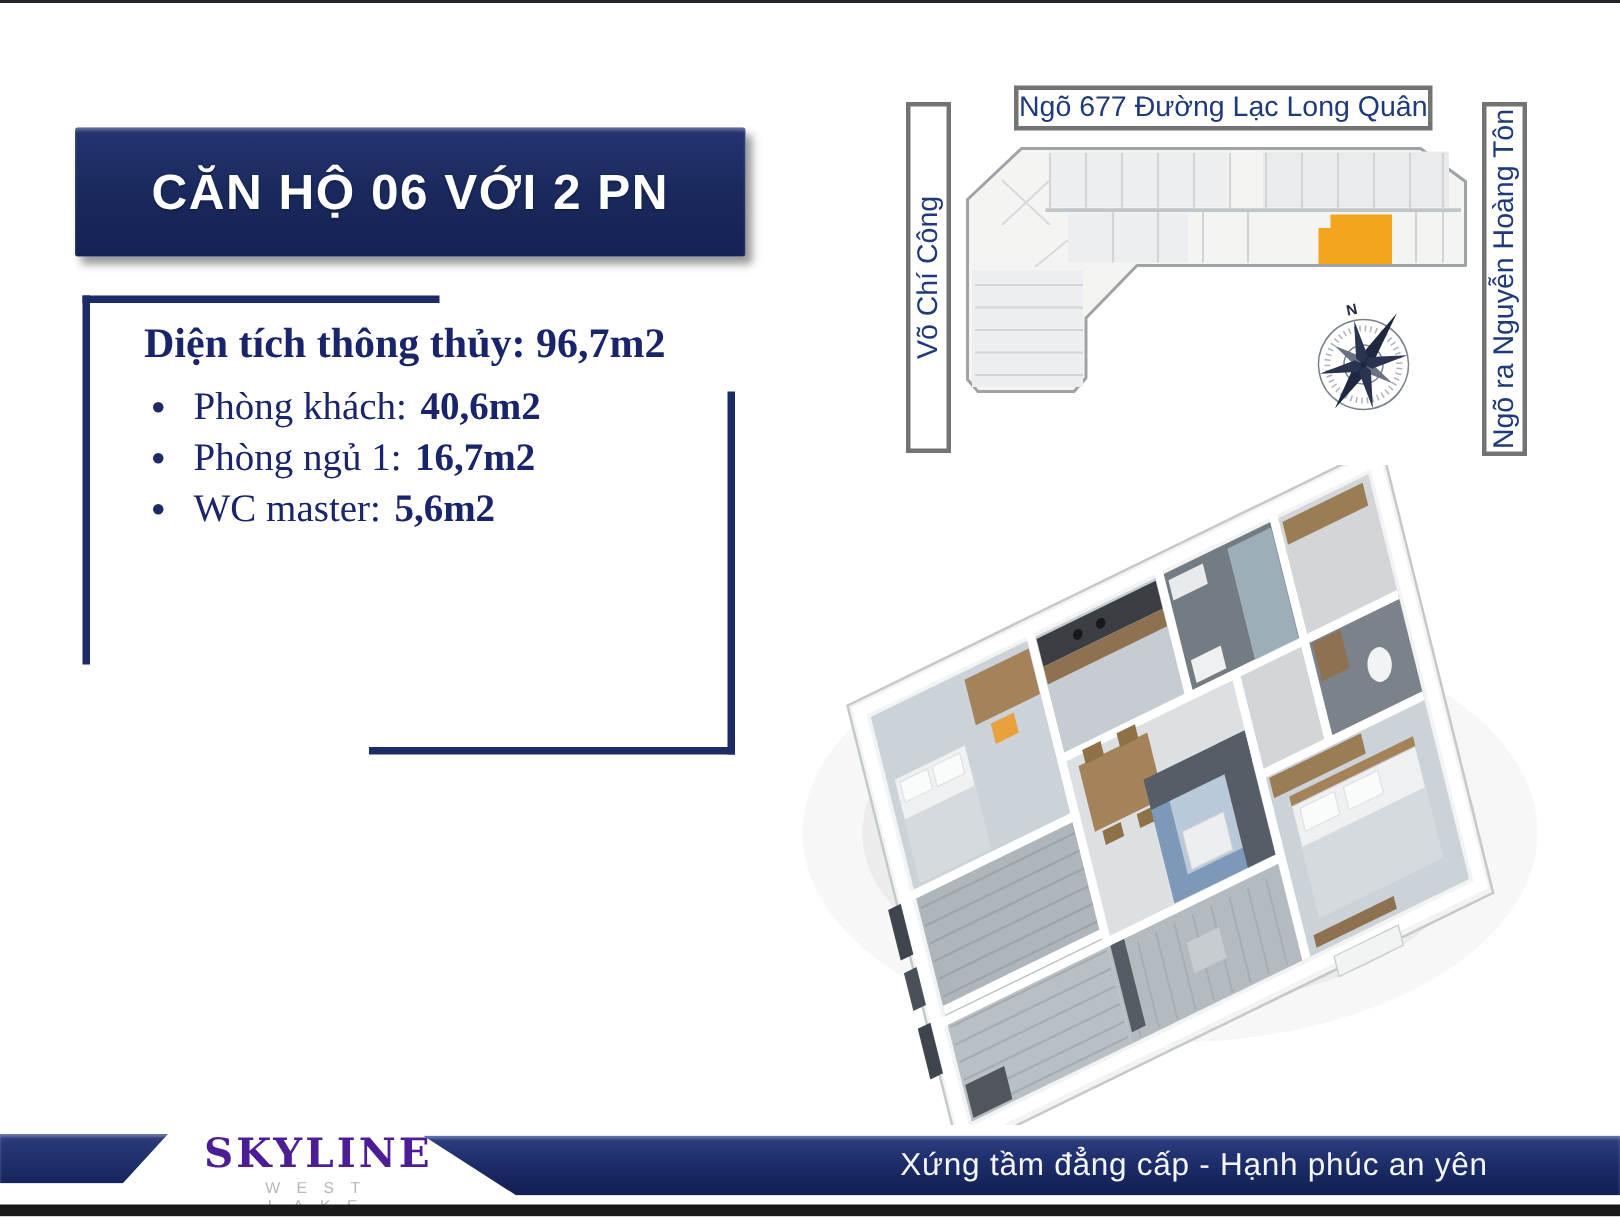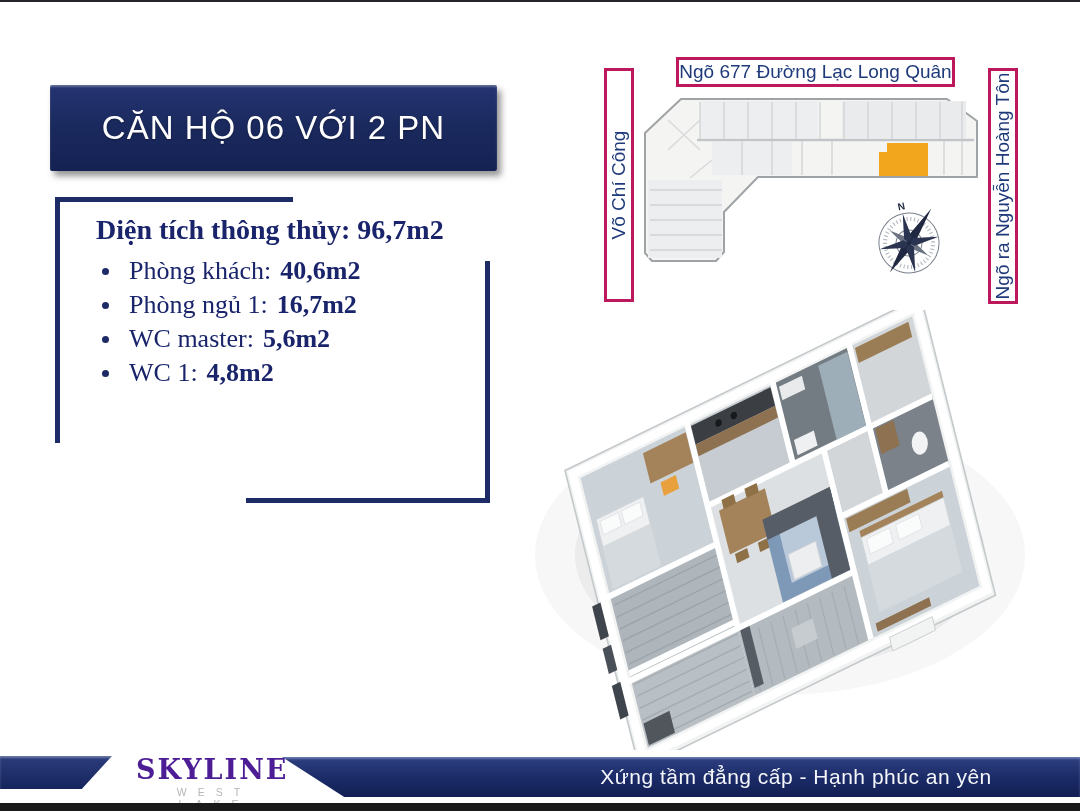--- a/index.html
+++ b/index.html
@@ -10,21 +10,21 @@
   .topline{position:absolute;left:0;top:0;width:1080px;height:2px;background:#26262a;}
 
   
   .header-box{
     position:absolute; left:50px; top:85px; width:447px; height:86px;
     background:linear-gradient(180deg,#253473 0%, #1b2a5e 45%, #142153 100%);
     box-shadow:4px 5px 6px rgba(45,45,45,.5), inset 0 2px 2px rgba(255,255,255,.28);
     display:flex; align-items:center; justify-content:center; border-radius:2px;
   }
   .header-box span{
-    color:#ffffff; font-weight:normal; font-size:33px; letter-spacing:1px;
+    color:#ffffff; font-weight:bold; font-size:33px; letter-spacing:1px;
     text-shadow:0 1px 2px rgba(0,0,0,.35);
   }
 
   
   .fr{position:absolute;background:#1d2b66;}
   .fr-top{left:55px;top:197px;width:238px;height:5px;}
   .fr-left{left:55px;top:197px;width:5px;height:246px;}
   .fr-bottom{left:246px;top:498px;width:244px;height:5px;}
   .fr-right{left:485px;top:261px;width:5px;height:242px;}
 
@@ -36,21 +36,21 @@
   .specs-list{list-style:none; margin:0; padding:0;}
   .specs-list li{position:relative; padding-left:33px; margin-bottom:7px;
     font-size:26px; line-height:27px;}
   .specs-list .dot{position:absolute; left:6px; top:11px; width:7px; height:7px;
     border-radius:50%; background:#1d2a66;}
   .specs-list .lbl{margin-right:9px;}
   .specs-list .val{font-weight:bold;}
 
   
   .street-label{
-    position:absolute; background:#ffffff; border:3px solid #be185d; color:#1f3a7a;
+    position:absolute; background:#ffffff; border:3px solid #737373; color:#1f3a7a;
     display:flex; align-items:center; justify-content:center; box-sizing:border-box;
   }
   .street-top{left:676px; top:57px; width:279px; height:30px; font-size:19px;}
   .street-left{left:604px; top:68px; width:30px; height:234px;}
   .street-right{left:988px; top:68px; width:30px; height:236px;}
   .street-label .vtxt{white-space:nowrap; transform:rotate(-90deg); font-size:19px;}
 
   .svg-abs{position:absolute;}
 
   
@@ -101,24 +101,20 @@
         <span class="lbl">Phòng khách:</span><span class="val">40,6m2</span>
       </li>
       <li>
         <span class="dot"></span>
         <span class="lbl">Phòng ngủ 1:</span><span class="val">16,7m2</span>
       </li>
       <li>
         <span class="dot"></span>
         <span class="lbl">WC master:</span><span class="val">5,6m2</span>
       </li>
-      <li>
-        <span class="dot"></span>
-        <span class="lbl">WC 1:</span><span class="val">4,8m2</span>
-      </li>
     </ul>
   </div>
 
   <div class="street-label street-top">
     <span>Ngõ 677 Đường Lạc Long Quân</span>
   </div>
   <div class="street-label street-left">
     <span class="vtxt">Võ Chí Công</span>
   </div>
   <div class="street-label street-right">

